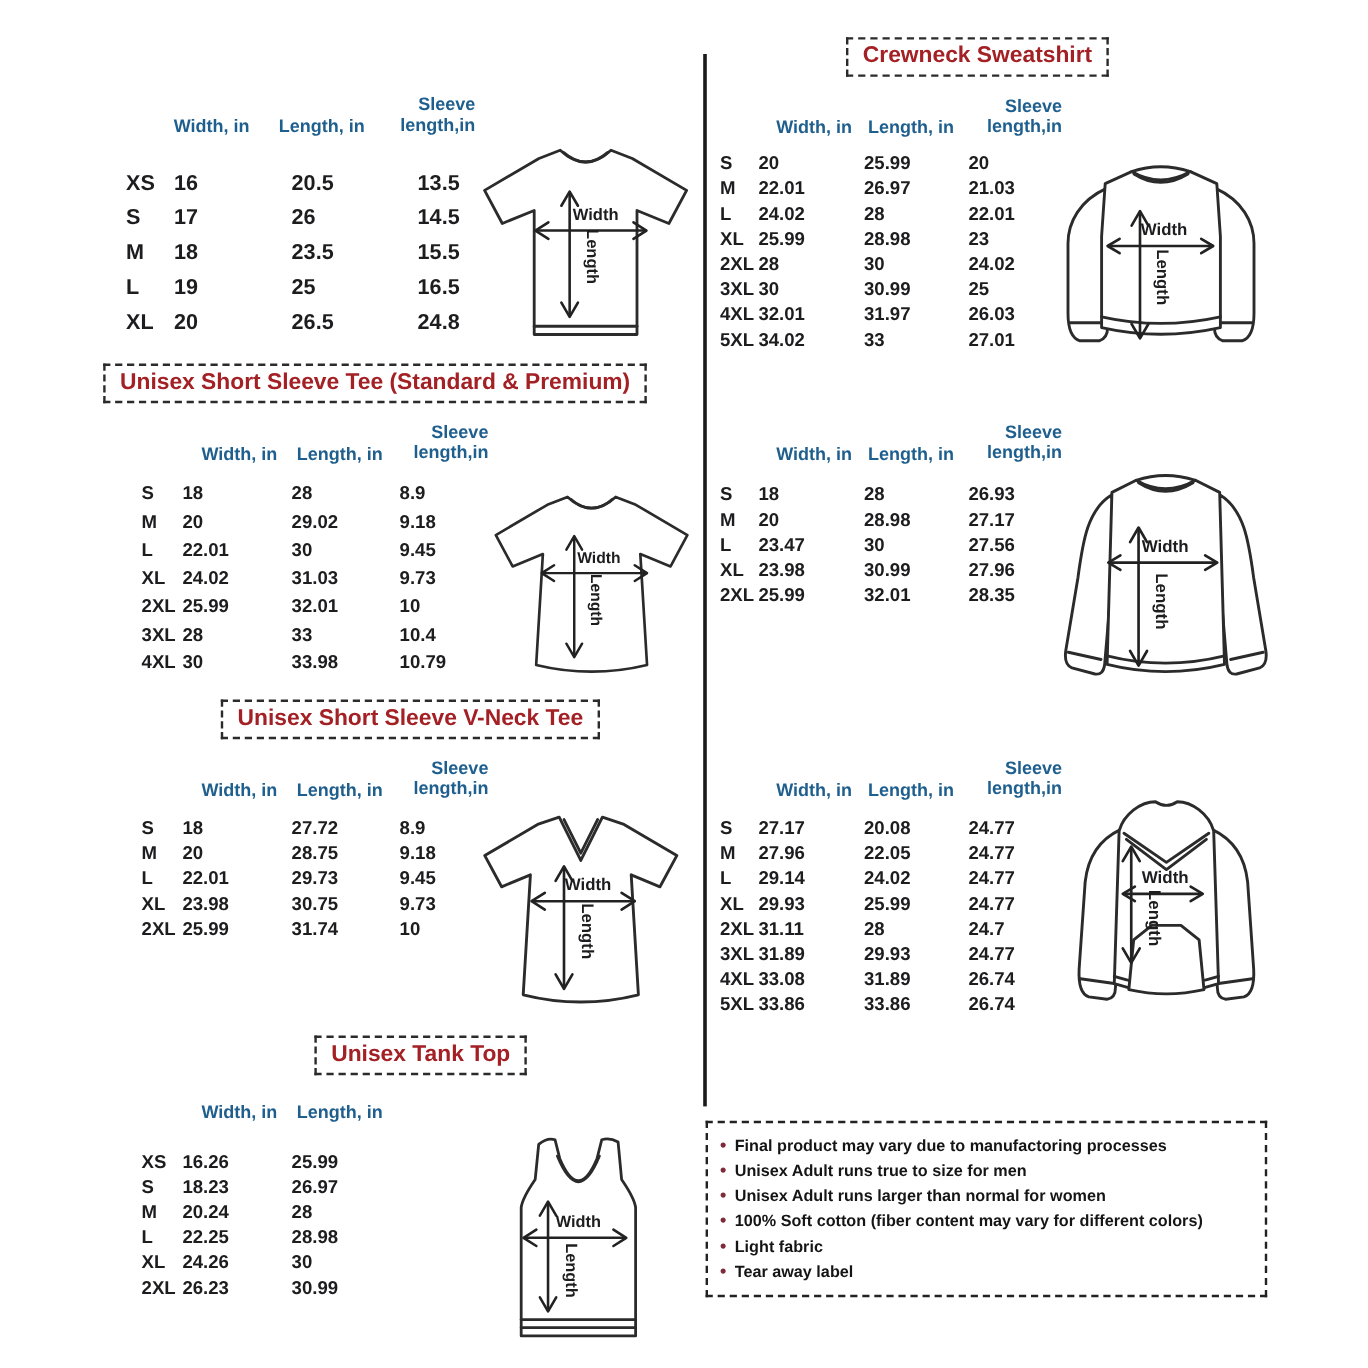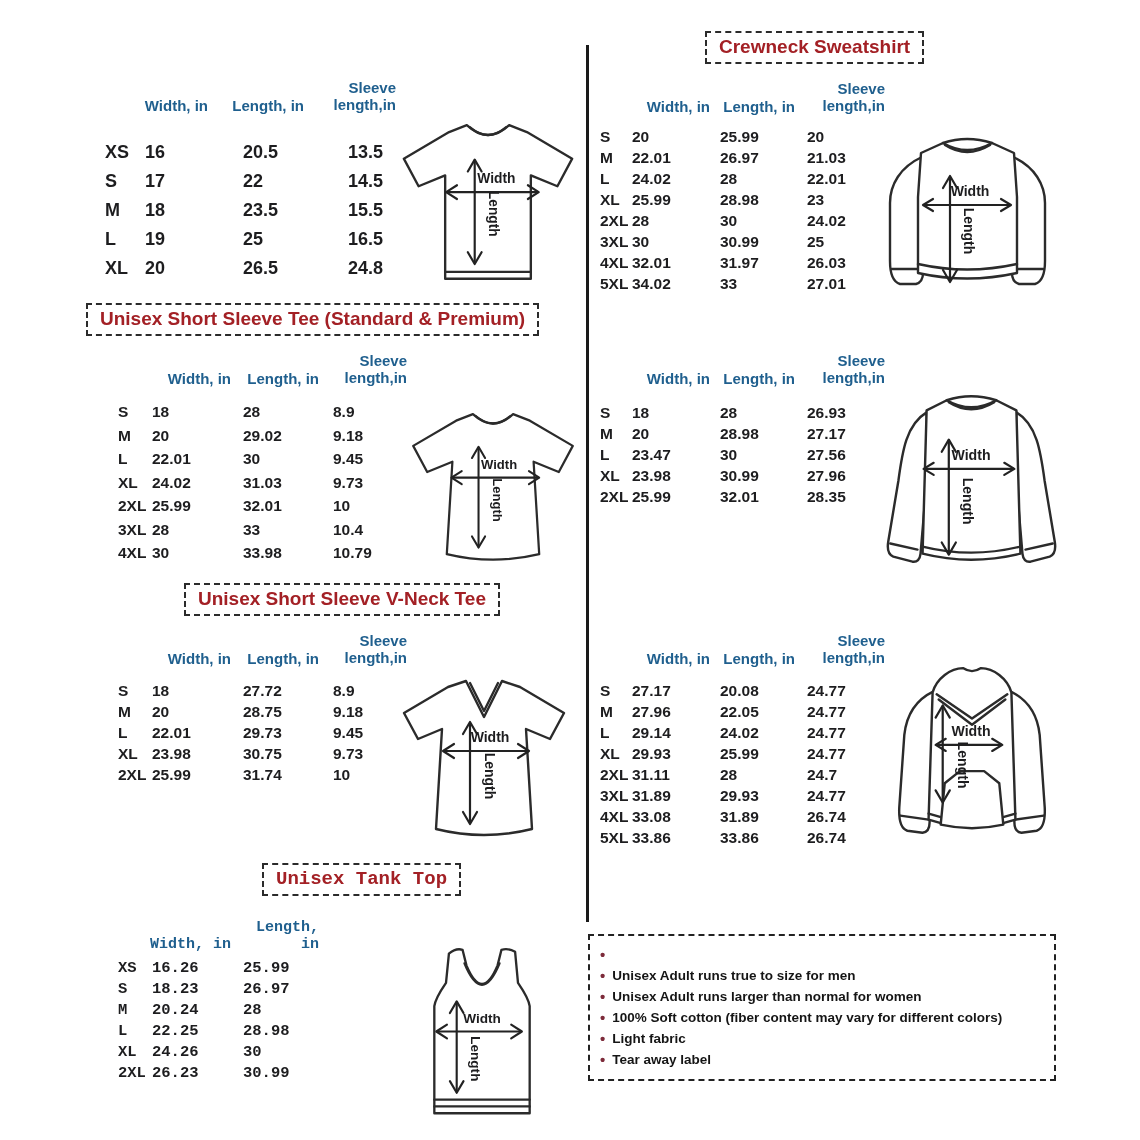--- a/index.html
+++ b/index.html
@@ -55,21 +55,21 @@
   .sec-ls .trows{top:99px;}
 
   .sec-vn{left:80px;top:583px;width:506px;height:270px;}
   .sec-vn .title{left:104px;}
   .sec-vn .trows{top:97px;}
 
   .sec-hd{left:595px;top:583px;width:465px;height:275px;}
   .sec-hd .title{left:97px;}
   .sec-hd .trows{top:97px;}
 
-  .sec-tank{left:80px;top:863px;width:506px;height:260px;font-family:Liberation Mono, monospace;}
+  .sec-tank{left:80px;top:863px;width:506px;height:260px;}
   .sec-tank .title{left:182px;}
   .sec-tank .thead{top:56px;}
   .sec-tank .trows{top:95px;}
 
   .art{position:absolute;}
   .art path,.art polyline,.art line{stroke:var(--line);stroke-width:2.4;stroke-linejoin:round;stroke-linecap:round;}
   .art .fill{fill:#fff;}
   .art .nf{fill:none;}
   .art .arrow{stroke:#222;stroke-width:2.2;fill:none;}
   .art text{font-family:"Liberation Sans",sans-serif;font-size:14px;font-weight:700;fill:var(--ink);}
@@ -94,21 +94,21 @@
     <div class="trows">
       <div class="trow">
           <b class="sz">XS</b>
           <b class="v1">16</b>
           <b class="v2">20.5</b>
           <b class="v3">13.5</b>
         </div>
       <div class="trow">
           <b class="sz">S</b>
           <b class="v1">17</b>
-          <b class="v2">22</b>
+          <b class="v2">26</b>
           <b class="v3">14.5</b>
         </div>
       <div class="trow">
           <b class="sz">M</b>
           <b class="v1">18</b>
           <b class="v2">23.5</b>
           <b class="v3">15.5</b>
         </div>
       <div class="trow">
           <b class="sz">L</b>
@@ -525,20 +525,21 @@
     <line class="arrow" x1="38" y1="62" x2="38" y2="154"></line>
     <polyline class="arrow" points="31,73 38,61 45,73"></polyline>
       <polyline class="arrow" points="31,143 38,155 45,143"></polyline>
     <text x="64" y="83" text-anchor="middle">Width</text>
     <text transform="translate(53,120) rotate(90)" text-anchor="middle">Length</text>
   </svg>
 
   <div class="notes">
     <div class="note">
         <span class="dot">•</span>
+        <span>Final product may vary due to manufactoring processes</span>
       </div>
     <div class="note">
         <span class="dot">•</span>
         <span>Unisex Adult runs true to size for men</span>
       </div>
     <div class="note">
         <span class="dot">•</span>
         <span>Unisex Adult runs larger than normal for women</span>
       </div>
     <div class="note">

